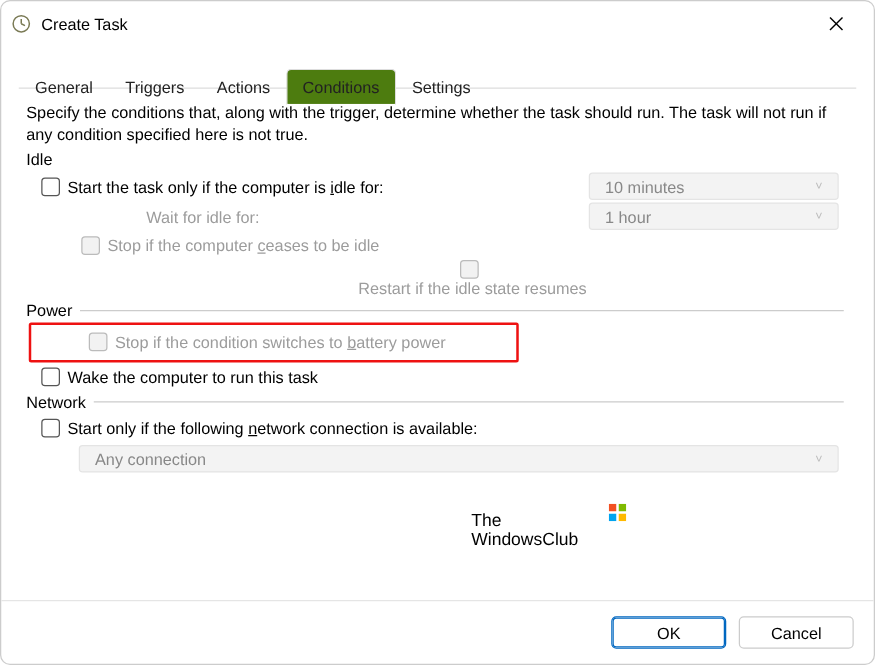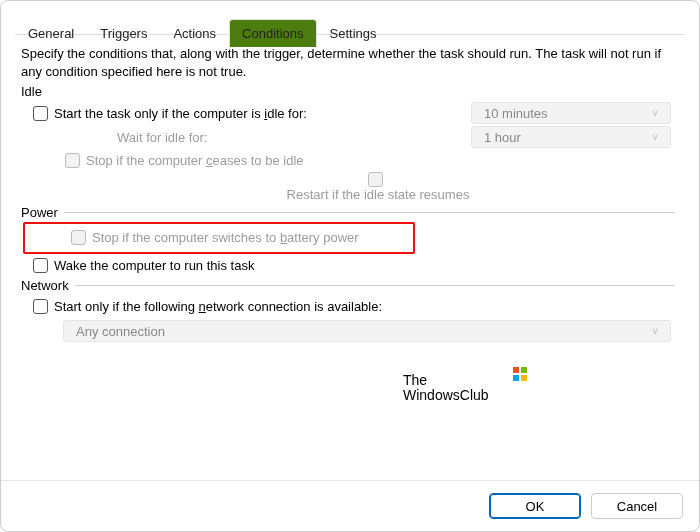--- a/index.html
+++ b/index.html
@@ -140,21 +140,21 @@
   .combo.long { width: 610px; margin-left: 0; }
   .red-box {
     border: 2px solid #e11;
     border-radius: 2px;
     padding: 2px 2px 4px 2px;
     margin-left: 2px;
     margin-right: 260px;
   }
   .watermark {
     position: absolute;
-    left: 402px;
+    left: 376px;
     top: 372px;
     font-size: 14px;
     color: #000;
     line-height: 1.1;
   }
   .watermark .sq {
     position: absolute;
     left: 110px;
     top: -6px;
     width: 14px;
@@ -183,20 +183,36 @@
   .btn.primary {
     border-color: #0067c0;
     box-shadow: inset 0 0 0 1px #0067c0;
   }
 </style>
 </head>
 <body>
 
 <div class="window">
 
+  <div class="titlebar">
+    <span class="icon">
+      <svg viewBox="0 0 16 16">
+          <circle cx="8" cy="8" r="6.5" fill="none" stroke="#7a7a55" stroke-width="1.2"></circle>
+          <line x1="8" y1="8" x2="8" y2="4.2" stroke="#7a7a55" stroke-width="1.2"></line>
+          <line x1="8" y1="8" x2="11" y2="9.5" stroke="#7a7a55" stroke-width="1.2"></line>
+        </svg>
+    </span>
+    <span>Create Task</span>
+    <div class="close">
+      <svg viewBox="0 0 12 12">
+          <line x1="1" y1="1" x2="11" y2="11" stroke="#000" stroke-width="1.1"></line>
+          <line x1="11" y1="1" x2="1" y2="11" stroke="#000" stroke-width="1.1"></line>
+        </svg>
+    </div>
+  </div>
 
   <div class="content">
 
     <div class="tabs">
       <div class="tab">General</div>
       <div class="tab">Triggers</div>
       <div class="tab">Actions</div>
       <div class="tab active">Conditions</div>
       <div class="tab">Settings</div>
     </div>
@@ -242,21 +258,21 @@
 
       <div class="section-header">
         <span>Power</span>
         <span class="line"></span>
       </div>
 
       <div class="red-box">
         <div class="row indent-2">
           <span class="cb disabled"></span>
           <span class="label disabled">
-            <span>Stop if the computer switches to </span><span class="mn">b</span><span>attery power</span>
+            <span>Stop if the condition switches to </span><span class="mn">b</span><span>attery power</span>
           </span>
         </div>
       </div>
 
       <div class="row indent-1">
         <span class="cb"></span>
         <span class="label">Wake the computer to run this task</span>
       </div>
 
       <div class="section-header">

